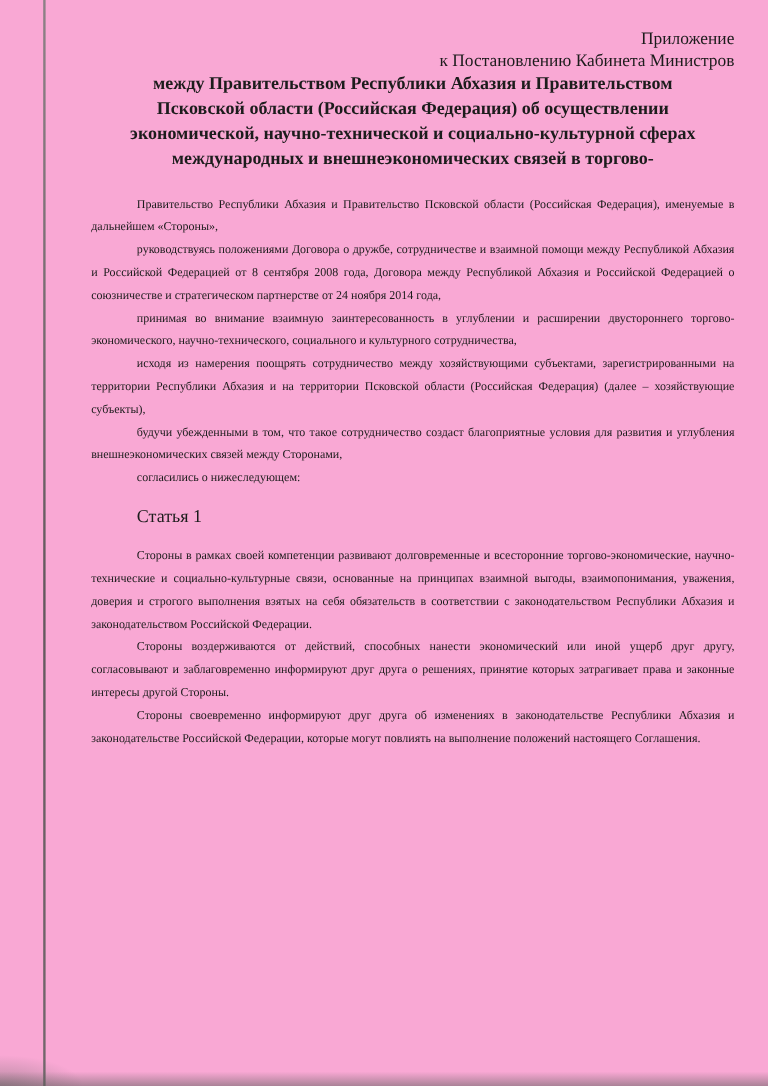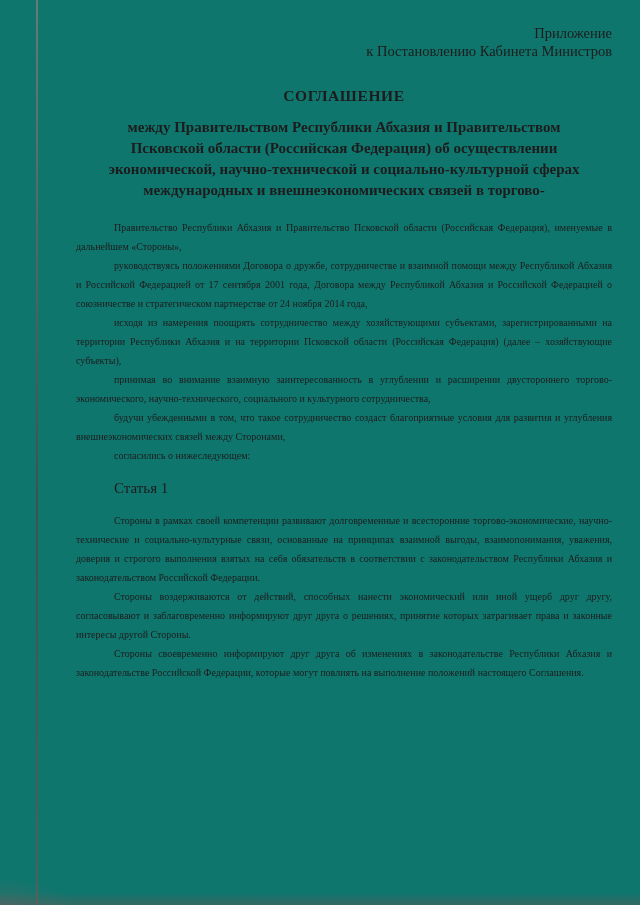--- a/index.html
+++ b/index.html
@@ -6,21 +6,21 @@
   body {
     width: 640px;
     height: 905px;
     background: #e9e9e7;
     font-family: "Liberation Serif", serif;
   }
   .page {
     position: relative;
     width: 640px;
     height: 905px;
-    background: #0f766e;
+    background: #f9a8d4;
     overflow: hidden;
     color: #1c1c1c;
   }
   .edge-line {
     position: absolute;
     left: 36px;
     top: 0;
     width: 2px;
     height: 905px;
     background: linear-gradient(to bottom, #7a7a78 0%, #4a4a48 55%, #5c5c5a 100%);
@@ -88,33 +88,32 @@
 <div class="page">
   <div class="edge-line"></div>
 
   <div class="content">
 
     <div class="header">
       <div>Приложение</div>
       <div>к Постановлению Кабинета Министров</div>
     </div>
 
-    <div class="title">СОГЛАШЕНИЕ</div>
 
     <div class="subtitle">
       <div>между Правительством Республики Абхазия и Правительством</div>
       <div>Псковской области (Российская Федерация) об осуществлении</div>
       <div>экономической, научно-технической и социально-культурной сферах</div>
       <div>международных и внешнеэкономических связей в торгово-</div>
     </div>
 
     <p class="para">Правительство Республики Абхазия и Правительство Псковской области (Российская Федерация), именуемые в дальнейшем «Стороны»,</p>
-    <p class="para">руководствуясь положениями Договора о дружбе, сотрудничестве и взаимной помощи между Республикой Абхазия и Российской Федерацией от 17 сентября 2001 года, Договора между Республикой Абхазия и Российской Федерацией о союзничестве и стратегическом партнерстве от 24 ноября 2014 года,</p>
+    <p class="para">руководствуясь положениями Договора о дружбе, сотрудничестве и взаимной помощи между Республикой Абхазия и Российской Федерацией от 8 сентября 2008 года, Договора между Республикой Абхазия и Российской Федерацией о союзничестве и стратегическом партнерстве от 24 ноября 2014 года,</p>
+    <p class="para">принимая во внимание взаимную заинтересованность в углублении и расширении двустороннего торгово-экономического, научно-технического, социального и культурного сотрудничества,</p>
     <p class="para">исходя из намерения поощрять сотрудничество между хозяйствующими субъектами, зарегистрированными на территории Республики Абхазия и на территории Псковской области (Российская Федерация) (далее – хозяйствующие субъекты),</p>
-    <p class="para">принимая во внимание взаимную заинтересованность в углублении и расширении двустороннего торгово-экономического, научно-технического, социального и культурного сотрудничества,</p>
     <p class="para">будучи убежденными в том, что такое сотрудничество создаст благоприятные условия для развития и углубления внешнеэкономических связей между Сторонами,</p>
     <p class="para">согласились о нижеследующем:</p>
 
     <div class="article-heading">Статья 1</div>
 
     <p class="para">Стороны в рамках своей компетенции развивают долговременные и всесторонние торгово-экономические, научно-технические и социально-культурные связи, основанные на принципах взаимной выгоды, взаимопонимания, уважения, доверия и строгого выполнения взятых на себя обязательств в соответствии с законодательством Республики Абхазия и законодательством Российской Федерации.</p>
     <p class="para">Стороны воздерживаются от действий, способных нанести экономический или иной ущерб друг другу, согласовывают и заблаговременно информируют друг друга о решениях, принятие которых затрагивает права и законные интересы другой Стороны.</p>
     <p class="para">Стороны своевременно информируют друг друга об изменениях в законодательстве Республики Абхазия и законодательстве Российской Федерации, которые могут повлиять на выполнение положений настоящего Соглашения.</p>
 
   </div>

